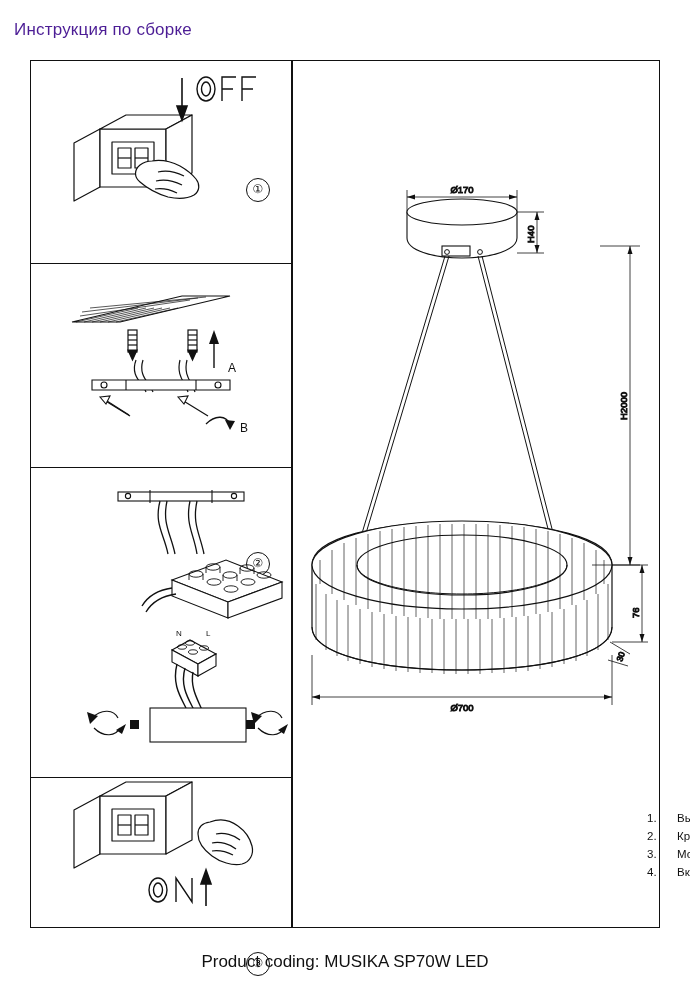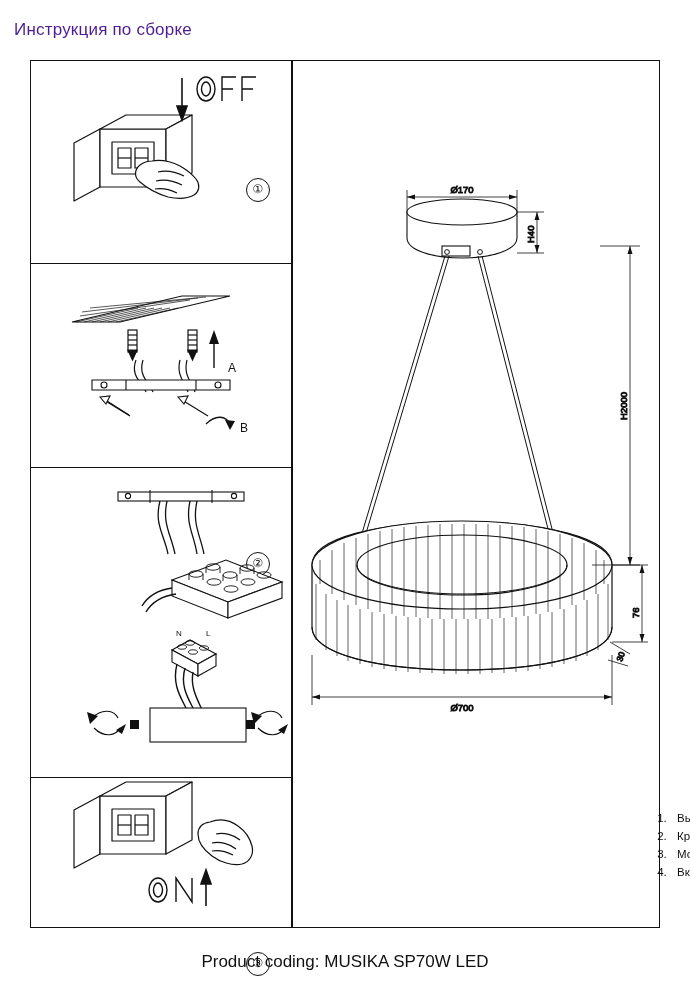--- a/index.html
+++ b/index.html
@@ -319,21 +319,21 @@
         <path d="M146,124 L146,100 L162,124 L162,100"></path>
       </g>
 
       <g stroke="#111" stroke-width="1.6" fill="#111">
         <line x1="176" y1="128" x2="176" y2="100"></line>
         <polygon points="176,92 171,106 181,106"></polygon>
       </g>
     </svg>
   </div>
 
-  <div style="position:absolute;left:292px;top:60px;width:368px;height:868px;text-align:center;">
+  <div style="position:absolute;left:292px;top:60px;width:368px;height:868px;">
     <svg width="368" height="868" viewBox="0 0 368 868">
       <g stroke="#111" fill="none">
 
         <g stroke-width="0.8">
           <line x1="115" y1="130" x2="115" y2="152"></line>
           <line x1="225" y1="130" x2="225" y2="152"></line>
           <line x1="115" y1="137" x2="225" y2="137"></line>
           <polygon points="115,137 123,134.5 123,139.5" fill="#111" stroke="none"></polygon>
           <polygon points="225,137 217,134.5 217,139.5" fill="#111" stroke="none"></polygon>
         </g>

